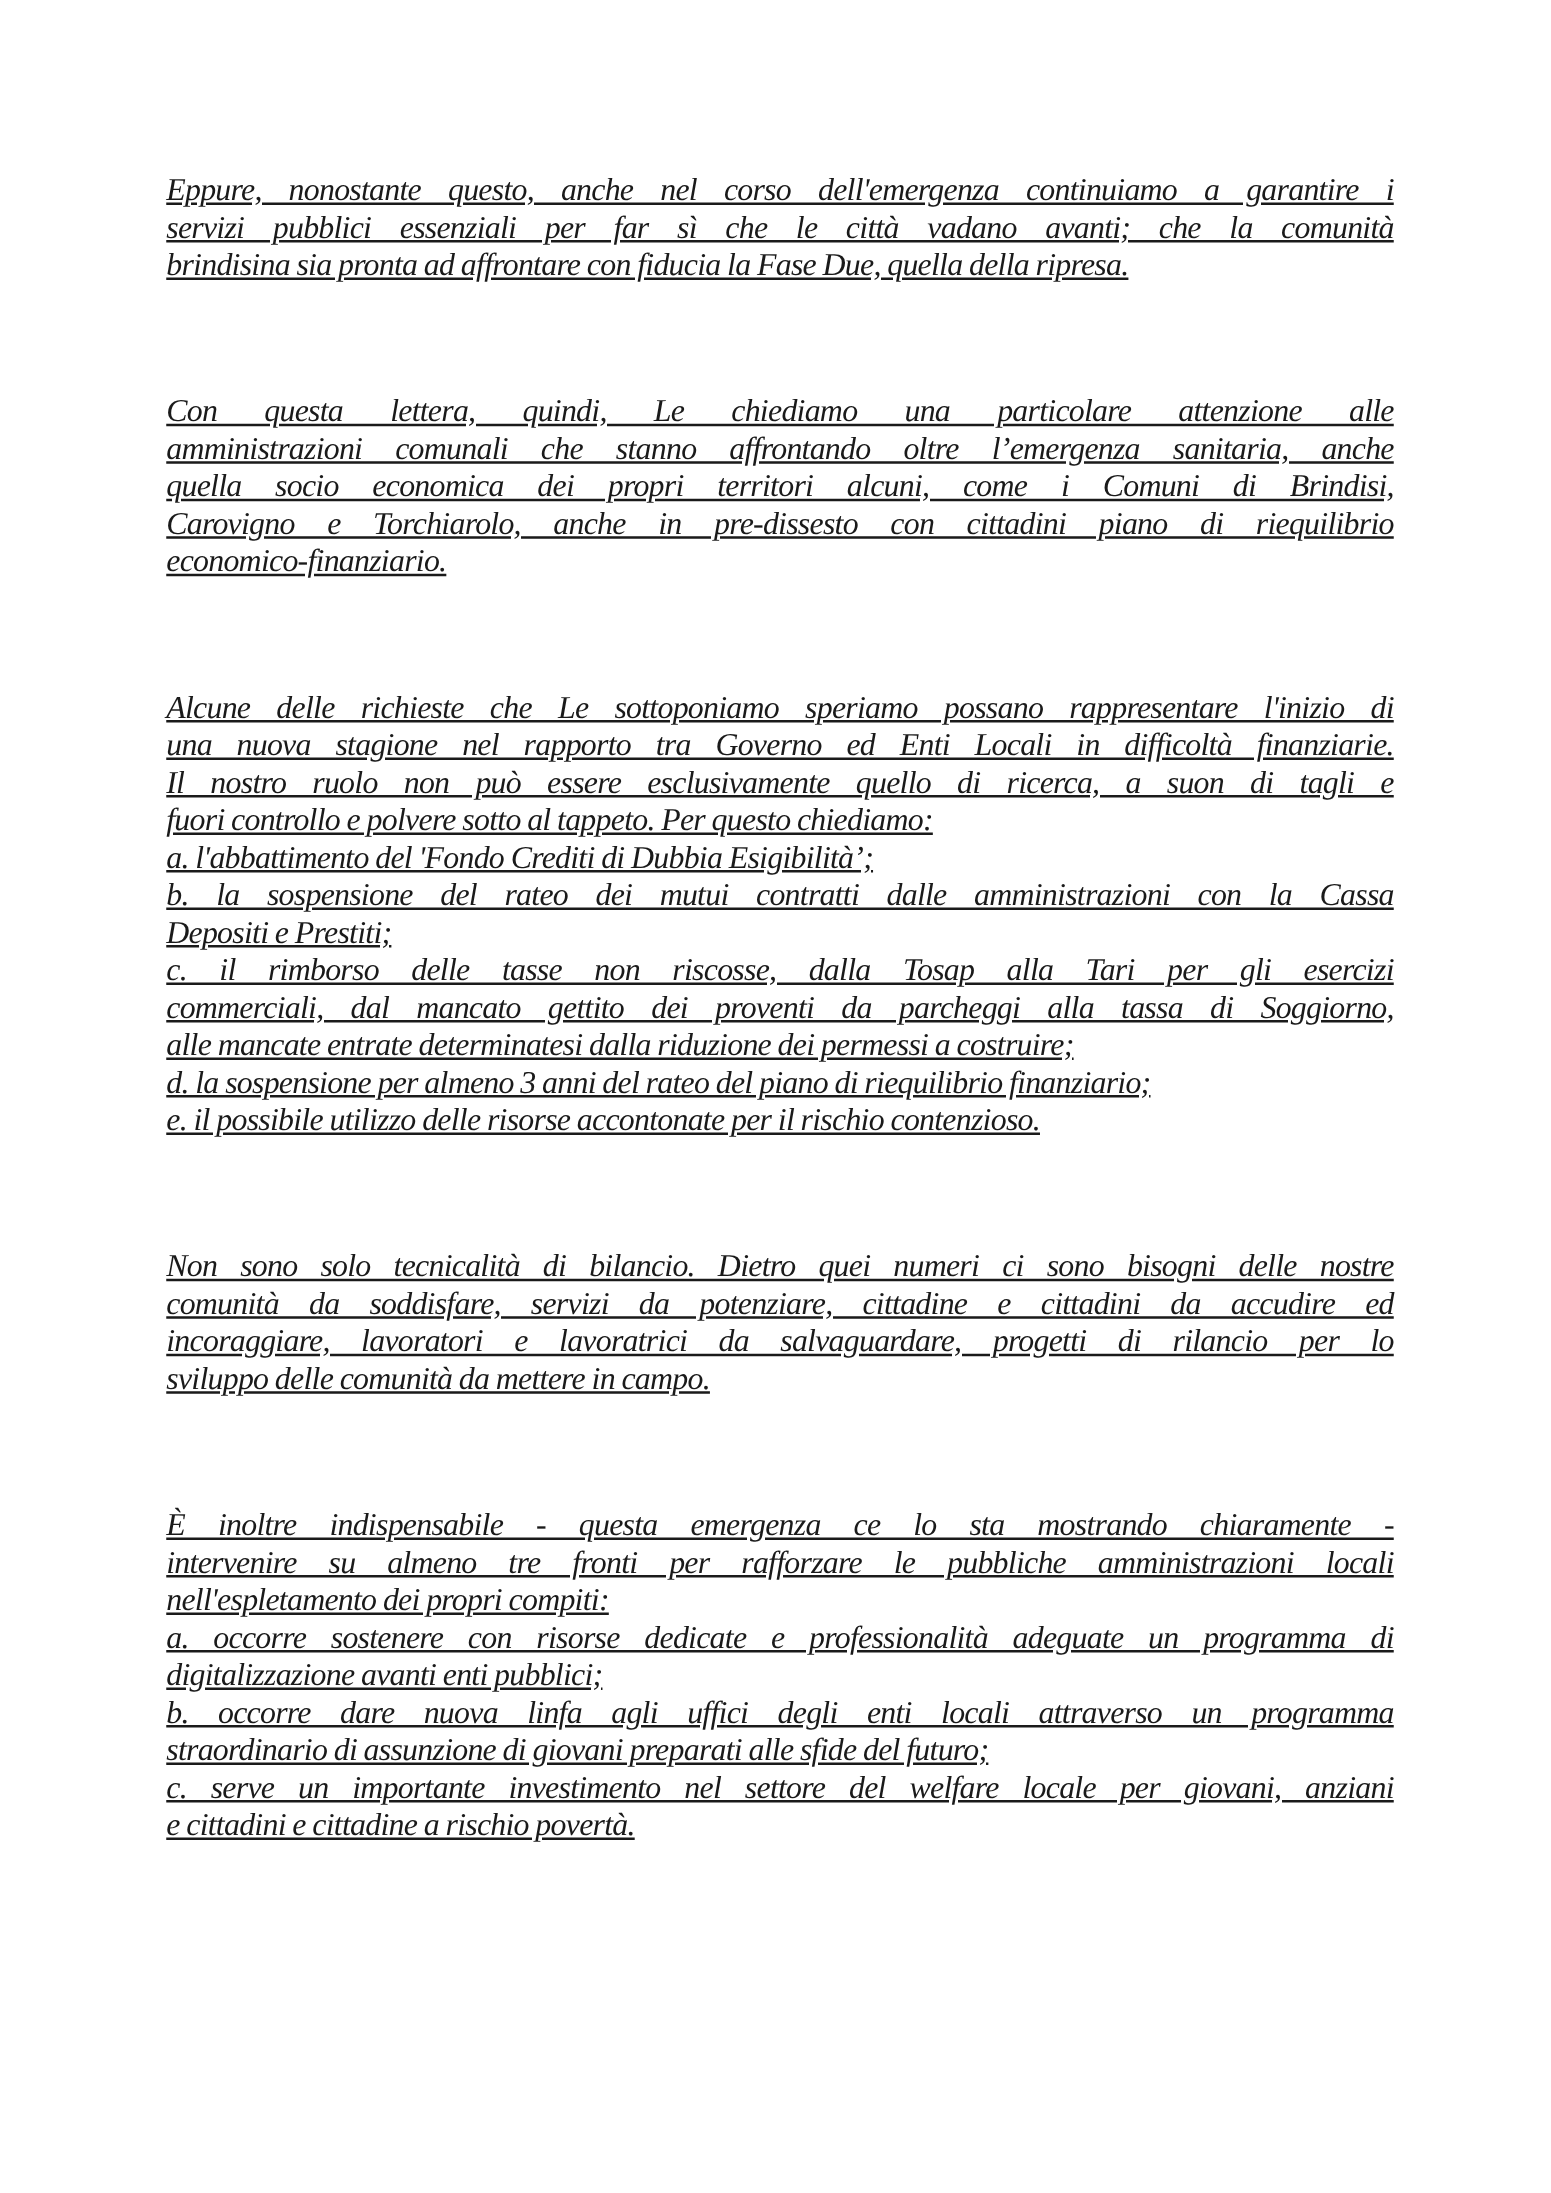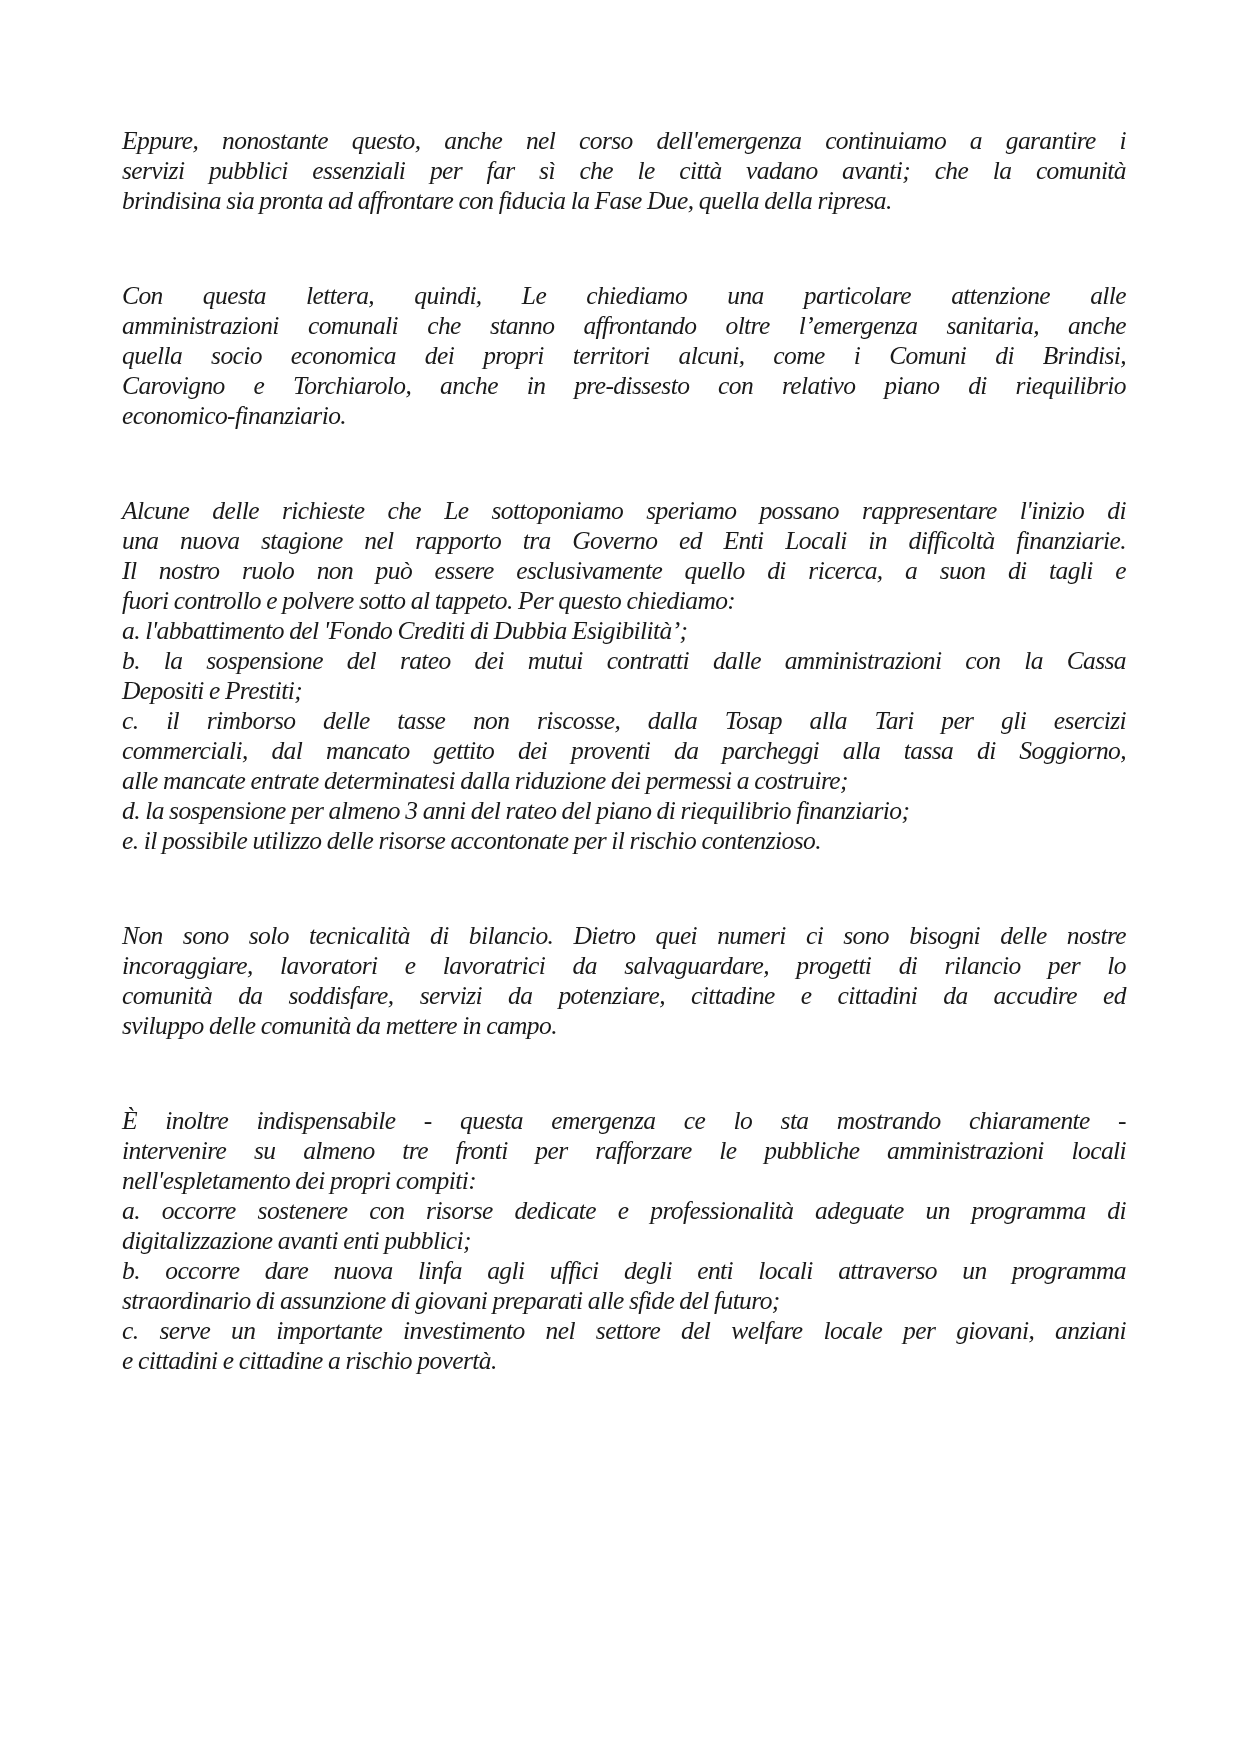--- a/index.html
+++ b/index.html
@@ -10,21 +10,21 @@
       top: 122px;
       width: 1012px;
       font-family: "Liberation Serif", "DejaVu Serif", serif;
       font-style: italic;
       font-size: 25.5px;
       line-height: 30px;
       color: #1a1a1a;
       letter-spacing: -0.6px;
       word-spacing: -0.5px;
     }
-    .para { margin: 4px; }
+    .para { margin: 15px; text-decoration: underline; }
     .line { display: block; text-align: justify; text-align-last: justify; white-space: nowrap; }
     .line.last { text-align-last: left; }
     .gap-1 { height: 54px; }
   </style>
 </head>
 <body>
 
 <div class="page">
 
   <div class="para">
@@ -32,21 +32,21 @@
     <span class="line">servizi pubblici essenziali per far sì che le città vadano avanti; che la comunità</span>
     <span class="line last">brindisina sia pronta ad affrontare con fiducia la Fase Due, quella della ripresa.</span>
   </div>
 
   <div class="gap-1" style="height:57px"></div>
 
   <div class="para">
     <span class="line">Con questa lettera, quindi, Le chiediamo una particolare attenzione alle</span>
     <span class="line">amministrazioni comunali che stanno affrontando oltre l’emergenza sanitaria, anche</span>
     <span class="line">quella socio economica dei propri territori alcuni, come i Comuni di Brindisi,</span>
-    <span class="line">Carovigno e Torchiarolo, anche in pre-dissesto con relativo piano di riequilibrio</span>
+    <span class="line">Carovigno e Torchiarolo, anche in pre-dissesto con cittadini piano di riequilibrio</span>
     <span class="line last">economico-finanziario.</span>
   </div>
 
   <div class="gap-1" style="height:57px"></div>
 
   <div class="para">
     <span class="line">Alcune delle richieste che Le sottoponiamo speriamo possano rappresentare l'inizio di</span>
     <span class="line">una nuova stagione nel rapporto tra Governo ed Enti Locali in difficoltà finanziarie.</span>
     <span class="line">Il nostro ruolo non può essere esclusivamente quello di ricerca, a suon di tagli e</span>
     <span class="line last">fuori controllo e polvere sotto al tappeto.  Per questo chiediamo:</span>
@@ -57,22 +57,22 @@
     <span class="line">commerciali, dal mancato gettito dei proventi da parcheggi alla tassa di Soggiorno,</span>
     <span class="line last">alle mancate entrate determinatesi dalla riduzione dei permessi a costruire;</span>
     <span class="line last">d. la sospensione per almeno 3 anni del rateo del piano di riequilibrio finanziario;</span>
     <span class="line last">e. il possibile utilizzo delle risorse accontonate per il rischio contenzioso.</span>
   </div>
 
   <div class="gap-1" style="height:57px"></div>
 
   <div class="para">
     <span class="line">Non sono solo tecnicalità di bilancio. Dietro quei numeri ci sono bisogni delle nostre</span>
+    <span class="line">comunità da soddisfare, servizi da potenziare, cittadine e cittadini da accudire ed</span>
     <span class="line">incoraggiare, lavoratori e lavoratrici da salvaguardare, progetti di rilancio per lo</span>
-    <span class="line">comunità da soddisfare, servizi da potenziare, cittadine e cittadini da accudire ed</span>
     <span class="line last">sviluppo delle comunità da mettere in campo.</span>
   </div>
 
   <div class="gap-1" style="height:57px"></div>
 
   <div class="para">
     <span class="line">È inoltre indispensabile - questa emergenza ce lo sta mostrando chiaramente -</span>
     <span class="line">intervenire su almeno tre fronti per rafforzare le pubbliche amministrazioni locali</span>
     <span class="line last">nell'espletamento dei propri compiti:</span>
     <span class="line">a. occorre sostenere con risorse dedicate e professionalità adeguate un programma di</span>

